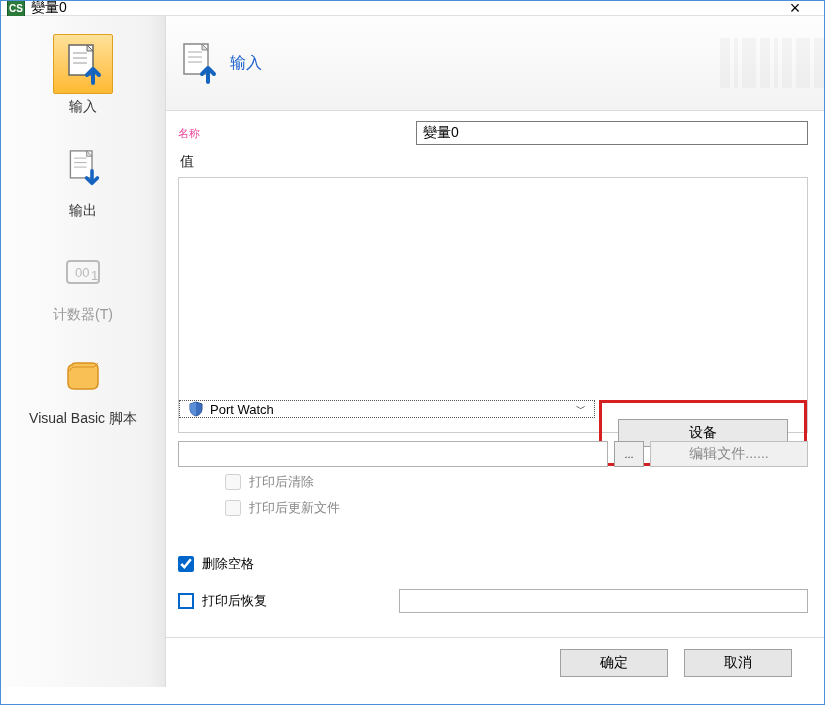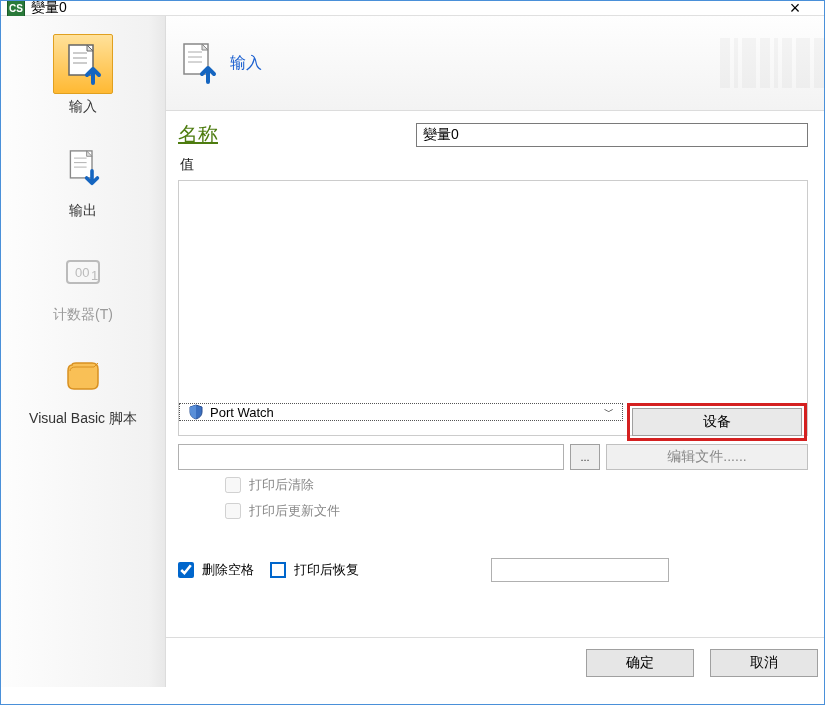--- a/index.html
+++ b/index.html
@@ -26,52 +26,52 @@
 .header-strip .watermark .bars { display: flex; gap: 4px; align-items: center; }
 .header-strip .watermark .bars span { display: inline-block; width: 10px; height: 50px; background: #bbb; }
 .header-strip .watermark .bars span.b1 { width: 4px; }
 .header-strip .watermark .bars span.b2 { width: 14px; }
 .header-title-icon { width: 44px; height: 52px; display: flex; align-items: center; justify-content: center; }
 .header-title-text { font-size: 16px; color: #1a5fd0; }
 
 .form-area { flex: 1; padding: 10px 16px 10px 12px; display: flex; flex-direction: column; }
 
 .row { display: flex; align-items: center; margin-bottom: 8px; }
-.row .label { width: 48px; font-size: 20px; color: #4d7c0f; text-decoration: underline; }
+.row .label { width: 48px; font-size: 11px; color: #ec4899; }
 .row input[type=text] { height: 24px; border: 1px solid #7a7a7a; padding: 0 6px; font-size: 14px; }
 .name-input { flex: 1; margin-left: 190px; }
 
 .value-group { display: flex; flex-direction: column; margin-bottom: 10px; }
 .value-label { font-size: 14px; color: #222; margin-bottom: 6px; margin-left: 2px; }
 .value-box { border: 1px solid #ccc; background: #fff; display: flex; flex-direction: column; }
 .textarea { height: 222px; border: none; resize: none; padding: 4px; font-size: 14px; outline: none; }
 .source-row { display: flex; align-items: flex-start; height: 32px; }
 .source-select { flex: 1; border: 1px dotted #555; display: flex; align-items: center; padding: 0 8px; gap: 6px; cursor: pointer; position: relative; }
 .source-select .chev { margin-left: auto; font-size: 10px; }
 .shield-icon { width: 16px; height: 16px; }
-.device-btn-wrap { border: 3px solid #d42020; padding: 2px; margin-left: 4px; }
+.device-btn-wrap { border: 3px solid #d42020; padding: 16px; margin-left: 4px; }
 .device-btn { width: 170px; height: 28px; background: #e9e9e9; border: 1px solid #a0a0a0; cursor: pointer; font-size: 14px; }
 
 .file-row { display: flex; align-items: center; gap: 6px; margin-top: 8px; }
 .file-input { flex: 1; height: 26px; border: 1px solid #b0b0b0; padding: 0 6px; }
 .browse-btn { width: 30px; height: 26px; border: 1px solid #a0a0a0; background: #eee; cursor: pointer; font-size: 11px; color: #333; }
-.edit-file-btn { width: 202px; height: 26px; border: 1px solid #c0c0c0; background: #f0f0f0; color: #888; cursor: default; font-size: 14px; }
+.edit-file-btn { width: 158px; height: 26px; border: 1px solid #c0c0c0; background: #f0f0f0; color: #888; cursor: default; font-size: 14px; }
 
 .checks { margin-top: 6px; margin-left: 12px; display: flex; flex-direction: column; gap: 8px; }
 .check { display: flex; align-items: center; gap: 8px; font-size: 14px; padding-left: 35px; }
 .check input[type=checkbox] { width: 16px; height: 16px; }
 .check.disabled { color: #888; }
 
-.lower-checks { margin-top: 28px; display: flex; flex-direction: row; gap: 16px; margin-left: 0; }
+.lower-checks { margin-top: 28px; display: flex; flex-direction: column; gap: 16px; margin-left: 0; }
 .lower-check { display: flex; align-items: center; gap: 8px; font-size: 14px; }
 .lower-check input[type=checkbox] { width: 16px; height: 16px; accent-color: #0066cc; }
 .restore-row { display: flex; align-items: center; gap: 28px; }
 .restore-row .restore-input { flex: 1; height: 24px; border: 1px solid #b0b0b0; margin-left: 104px; }
 
-.button-bar { height: 50px; border-top: 1px solid #dcdcdc; display: flex; align-items: center; justify-content: flex-end; gap: 16px; padding: 0 6px; }
+.button-bar { height: 50px; border-top: 1px solid #dcdcdc; display: flex; align-items: center; justify-content: flex-end; gap: 16px; padding: 0 32px; }
 .dlg-btn { width: 108px; height: 28px; background: #e6e6e6; border: 1px solid #a0a0a0; cursor: pointer; font-size: 14px; }
 
 input[type=checkbox].blue-outline { appearance: none; border: 2px solid #0066cc; width: 16px; height: 16px; position: relative; }
 </style>
 </head>
 <body>
 
 <div class="titlebar">
   <div class="app-icon">CS</div>
   <div class="title">變量0</div>

